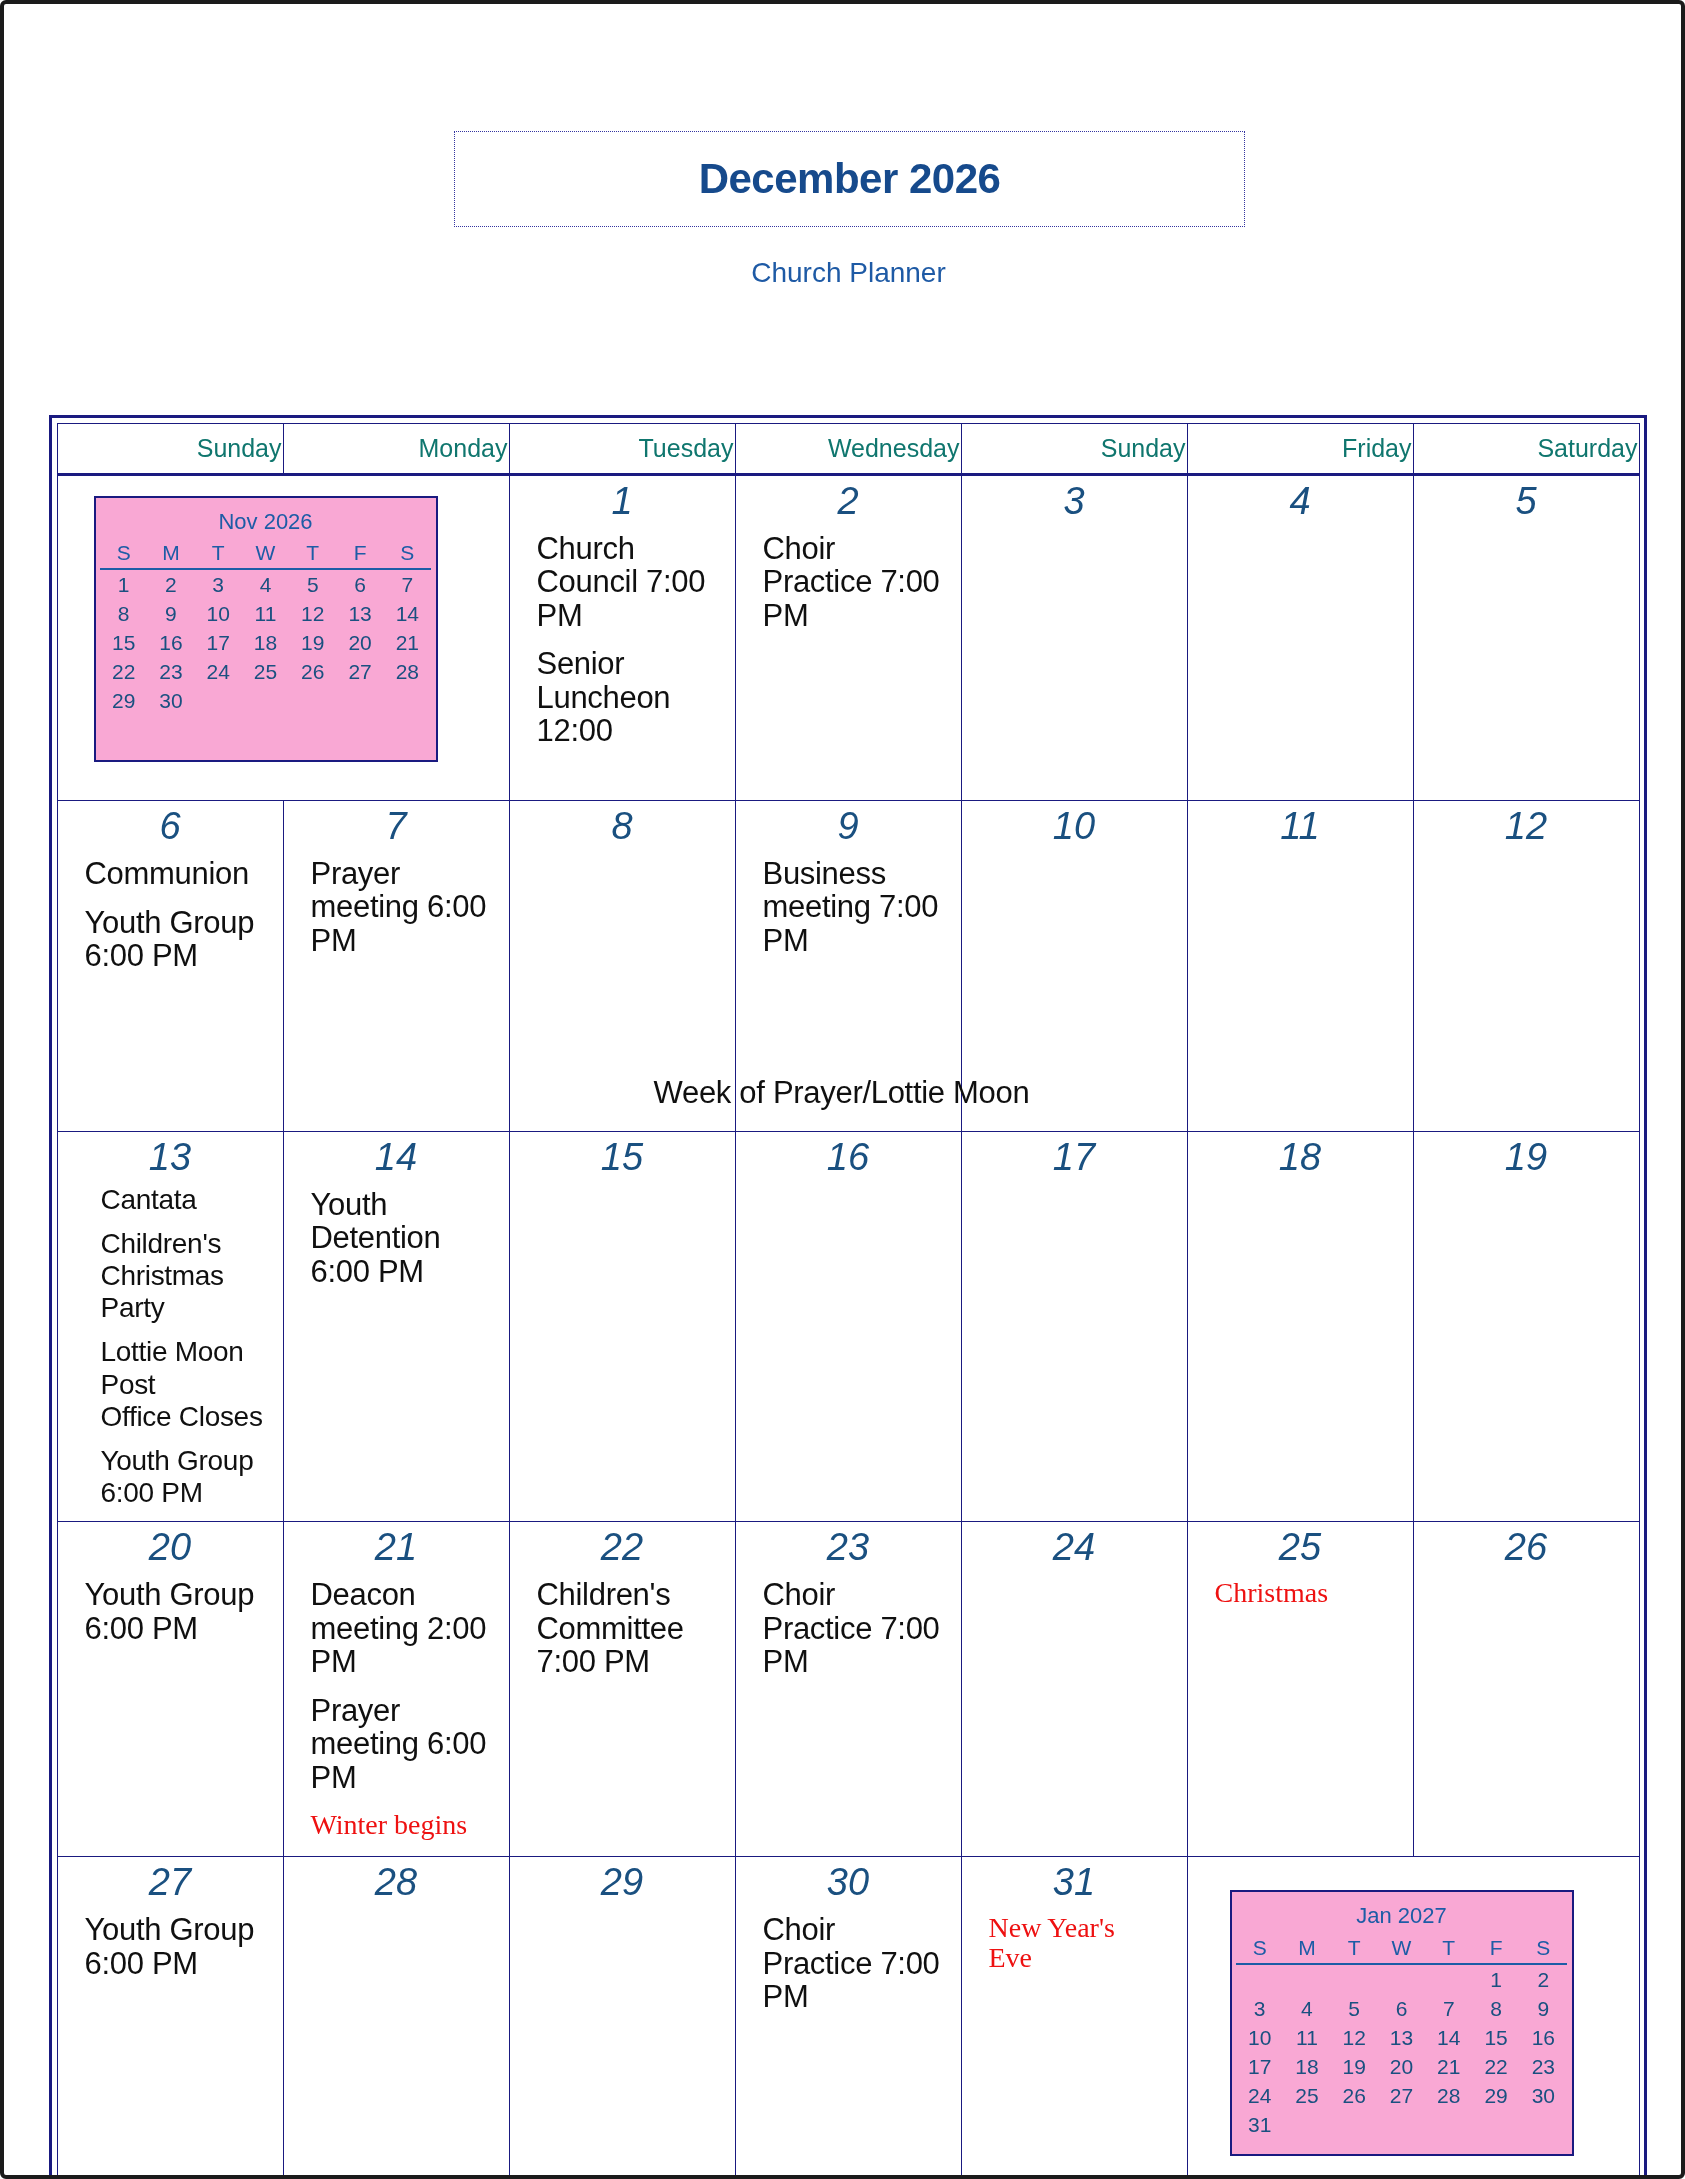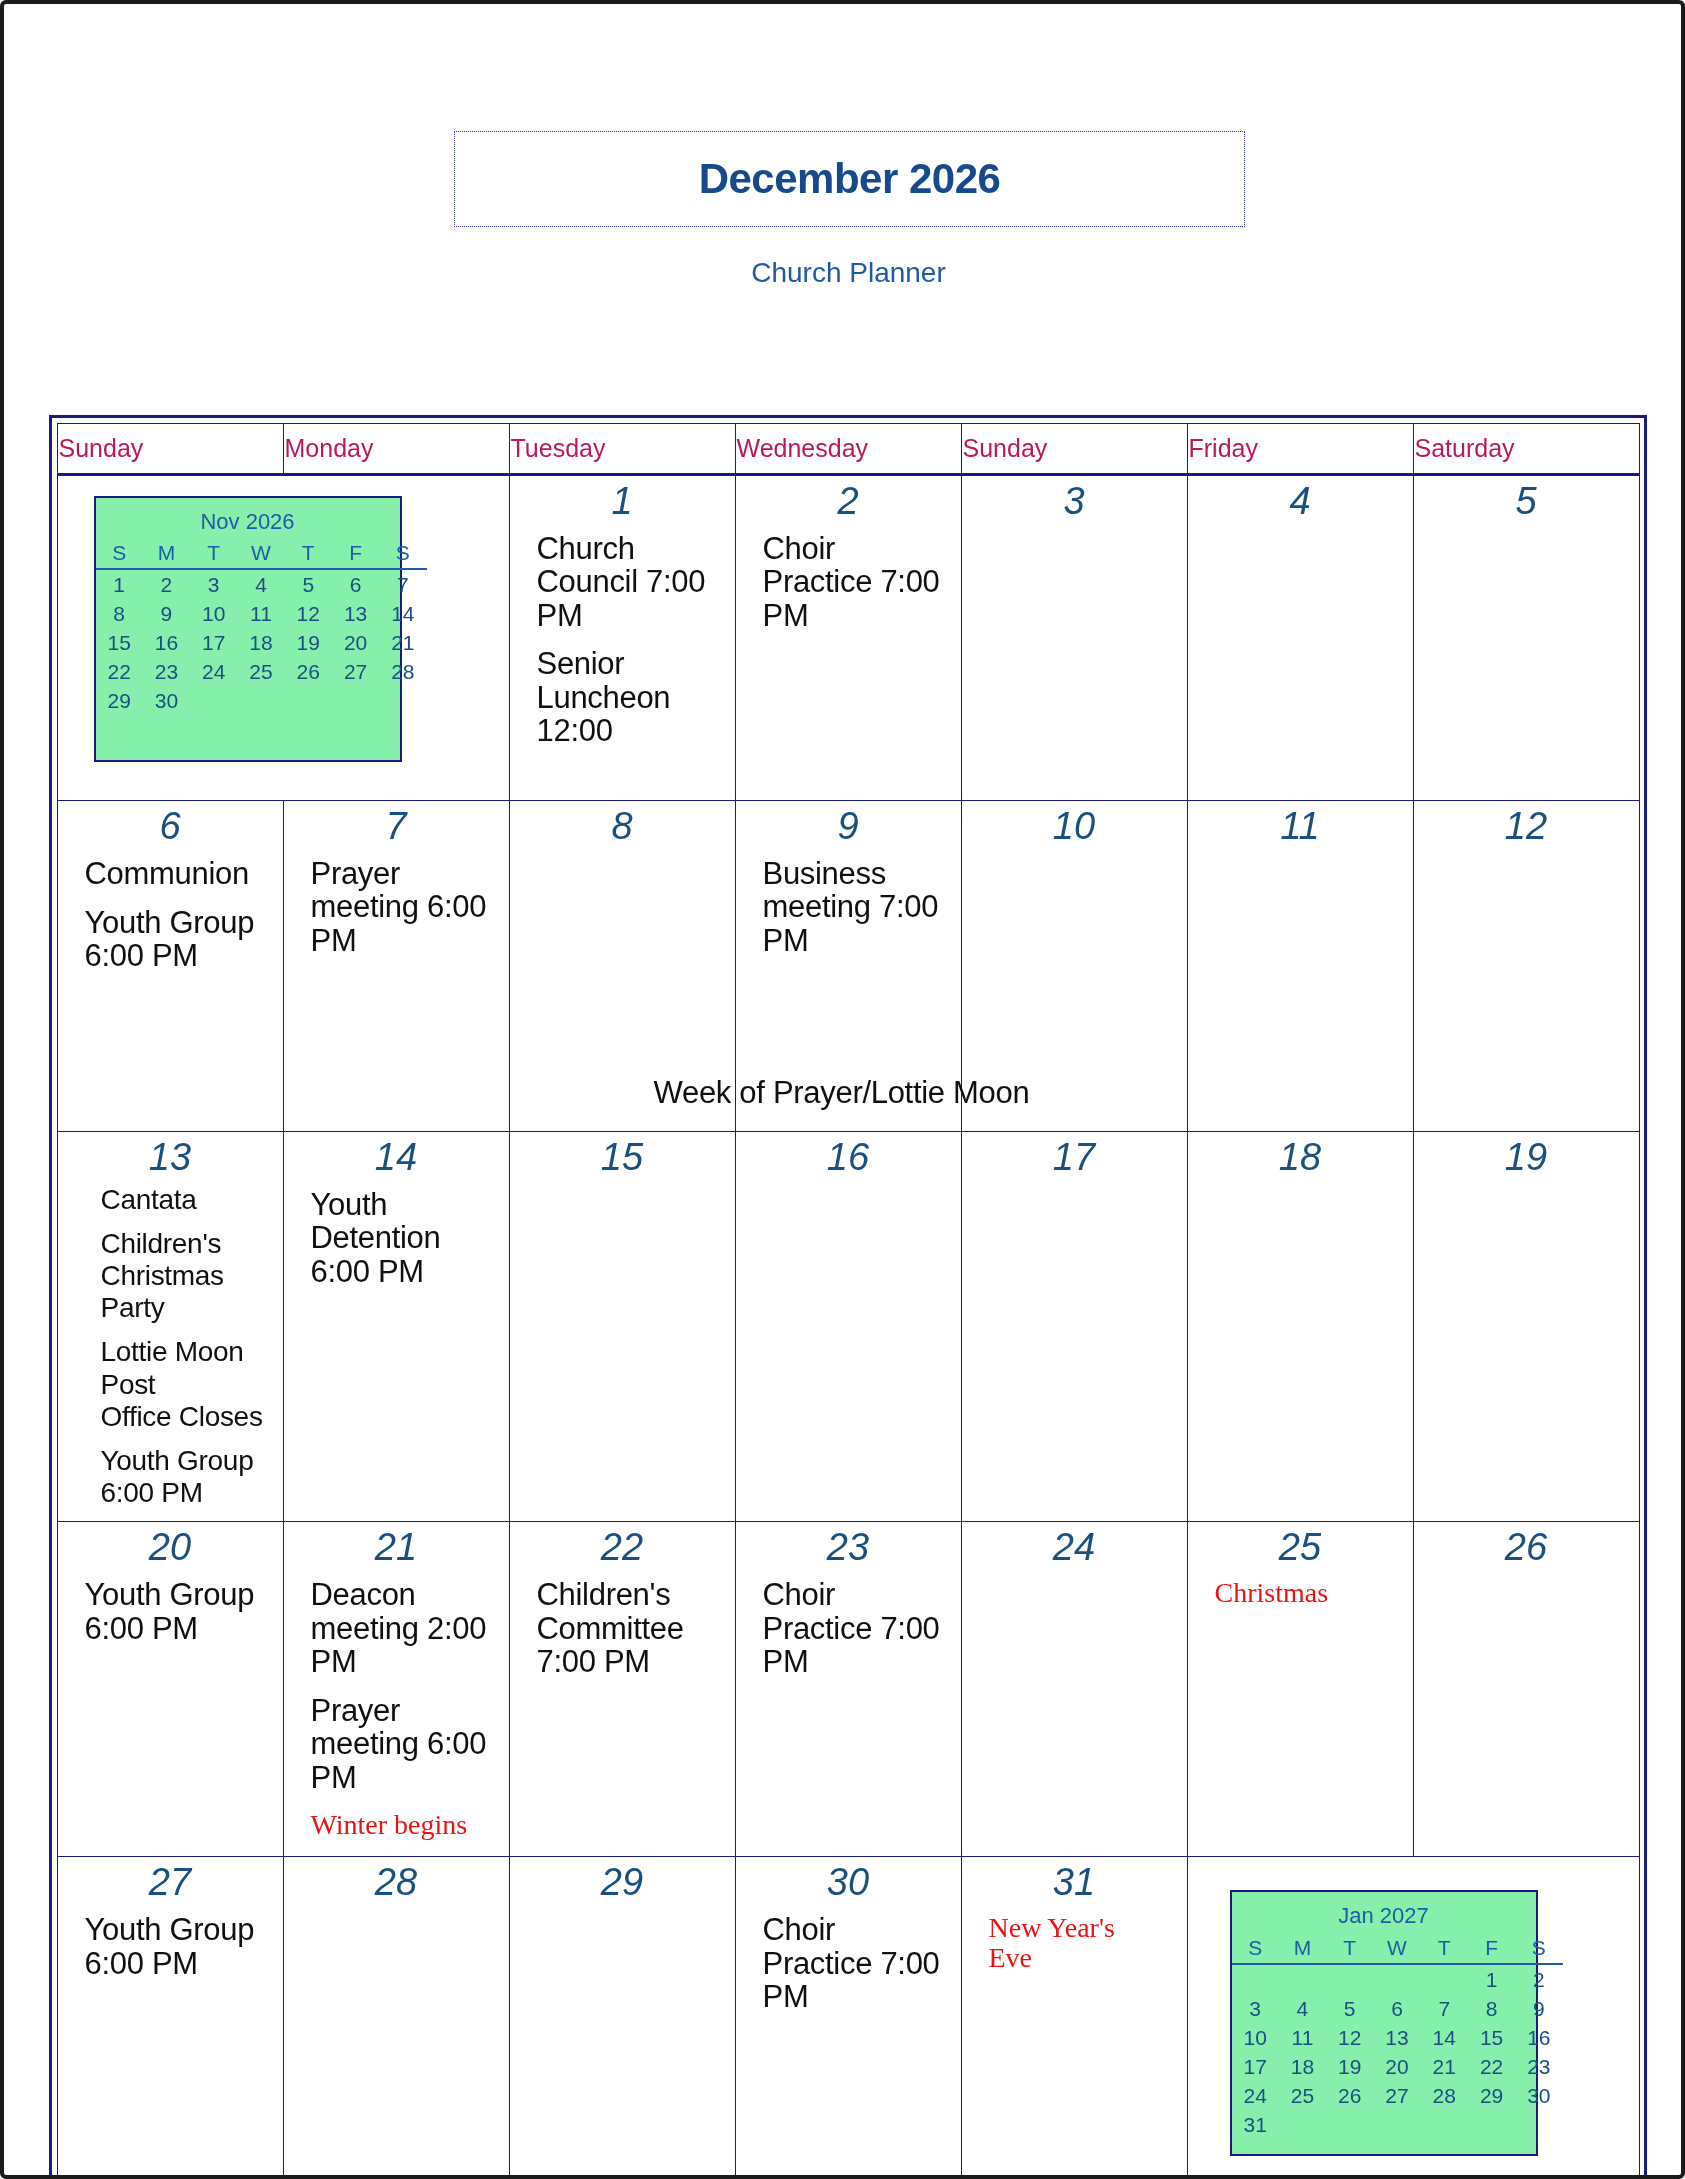--- a/index.html
+++ b/index.html
@@ -31,22 +31,22 @@
     border:3.6px solid #1a1a80;
     padding:4.5px;
   }
   table.cal-table{
     width:100%;border-collapse:collapse;table-layout:fixed;
   }
   table.cal-table th{
     height:47px;
     border:1.8px solid #1a1a80;
     border-bottom:3.6px solid #1a1a80;
-    font-weight:normal;font-size:25px;color:#be185d;
-    text-align:left;vertical-align:middle;
+    font-weight:normal;font-size:25px;color:#0f766e;
+    text-align:right;vertical-align:middle;
   }
   table.cal-table td{
     border:1.8px solid #1a1a80;
     vertical-align:top;
     padding:0;
   }
   td.no-bottom{border-bottom:none;}
   .num{
     text-align:center;
     font-style:italic;
@@ -73,23 +73,23 @@
   td.small .events{padding:5.4px 7.2px 0 18px;}
   td.small .evt{font-size:28px;line-height:1.15;margin-bottom:11.8px;margin-left:25px;}
   .week-banner{
     position:absolute;left:0;right:13px;top:657px;
     text-align:center;
     font-size:31px;color:#101010;letter-spacing:-0.3px;
     pointer-events:none;
   }
   .mini{
     box-sizing:border-box;
-    width:308px;height:266px;
+    width:344px;height:266px;
     border:2.7px solid #1a1a80;
-    background:#86efac;
+    background:#f9a8d4;
   }
   .mini-nov{margin:20px 0 0 36px;}
   .mini-jan{margin:33px 0 0 42px;}
   .mini-title{
     text-align:center;font-size:22px;color:#1d5ca6;
     margin-top:11px;
   }
   .mini-grid{
     display:grid;grid-template-columns:repeat(7,1fr);
     width:331px;margin:0 auto;text-align:center;

